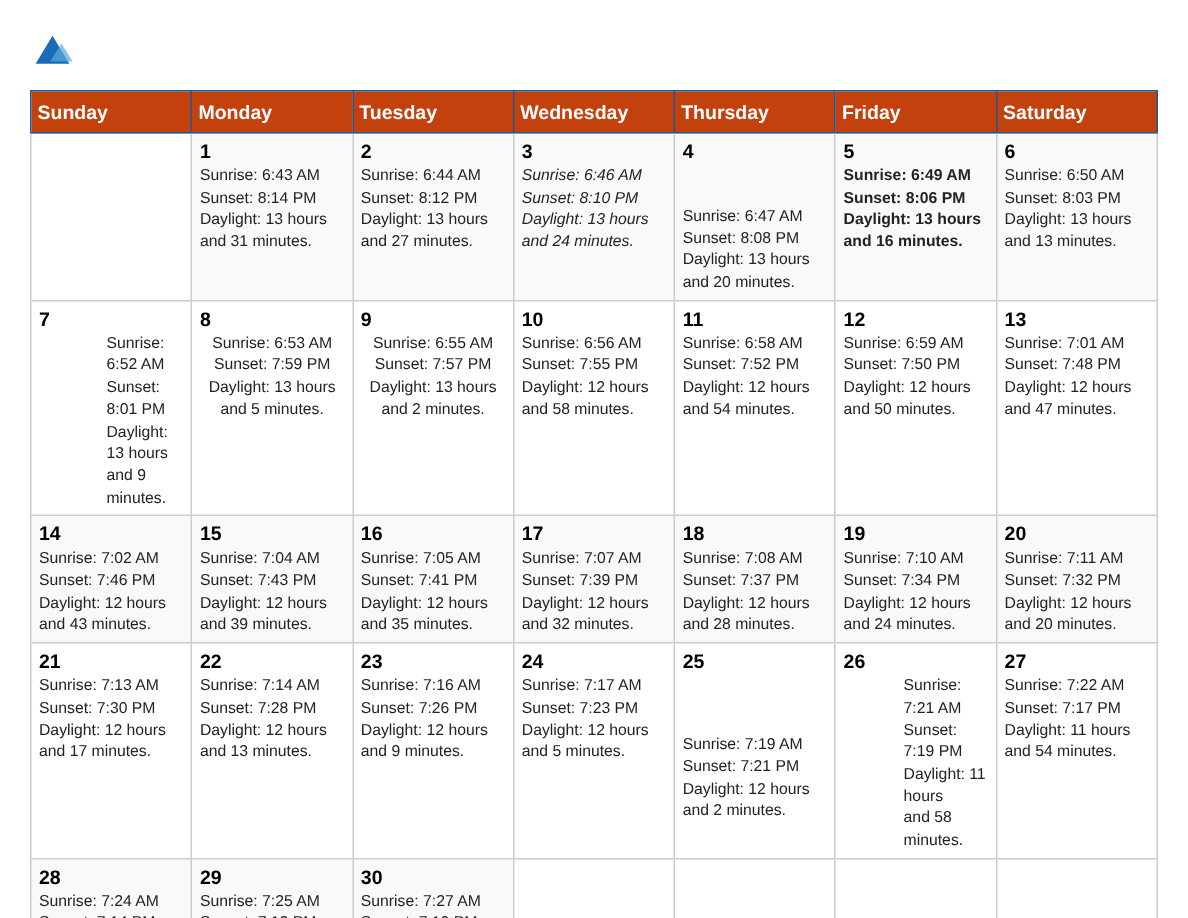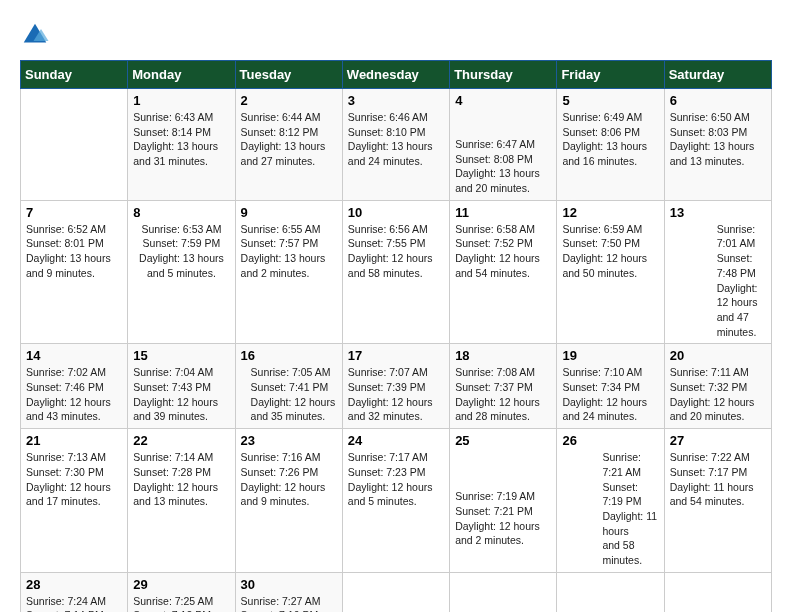--- a/index.html
+++ b/index.html
@@ -43,21 +43,21 @@
     .location {
       font-size: 15px;
       color: #444;
     }
     table {
       width: 100%;
       border-collapse: collapse;
       font-size: 11px;
     }
     thead tr th {
-      background-color: #14532d;
+      background-color: #c2410c;
       color: #fff;
       padding: 6px 4px;
       text-align: left;
       font-size: 13px;
       font-weight: bold;
       border: 1px solid #1a5a9a;
     }
     tbody tr td {
       border: 1px solid #ccc;
       vertical-align: top;
@@ -126,65 +126,65 @@
         </td>
         <td>
           <span class="day-num">2</span>
           <div class="day-info" style="white-space: pre-line;">Sunrise: 6:44 AM
 Sunset: 8:12 PM
 Daylight: 13 hours
 and 27 minutes.</div>
         </td>
         <td>
           <span class="day-num">3</span>
-          <div class="day-info" style="white-space: pre-line;">Sunrise: 6:46 AM
+          <div class="day-info" style="white-space: pre-line; font-style: italic;">Sunrise: 6:46 AM
 Sunset: 8:10 PM
 Daylight: 13 hours
 and 24 minutes.</div>
         </td>
         <td>
           <span class="day-num">4</span>
           <div class="day-info" style="white-space: pre-line; margin-top: 29px;">Sunrise: 6:47 AM
 Sunset: 8:08 PM
 Daylight: 13 hours
 and 20 minutes.</div>
         </td>
         <td>
           <span class="day-num">5</span>
-          <div class="day-info" style="white-space: pre-line;">Sunrise: 6:49 AM
+          <div class="day-info" style="white-space: pre-line; font-weight: bold;">Sunrise: 6:49 AM
 Sunset: 8:06 PM
 Daylight: 13 hours
 and 16 minutes.</div>
         </td>
         <td>
           <span class="day-num">6</span>
           <div class="day-info" style="white-space: pre-line;">Sunrise: 6:50 AM
 Sunset: 8:03 PM
 Daylight: 13 hours
 and 13 minutes.</div>
         </td>
       </tr>
       <tr>
         <td>
           <span class="day-num">7</span>
-          <div class="day-info" style="white-space: pre-line;">Sunrise: 6:52 AM
+          <div class="day-info" style="white-space: pre-line; margin-left: 45px;">Sunrise: 6:52 AM
 Sunset: 8:01 PM
 Daylight: 13 hours
 and 9 minutes.</div>
         </td>
         <td>
           <span class="day-num">8</span>
           <div class="day-info" style="white-space: pre-line; text-align: center;">Sunrise: 6:53 AM
 Sunset: 7:59 PM
 Daylight: 13 hours
 and 5 minutes.</div>
         </td>
         <td>
           <span class="day-num">9</span>
-          <div class="day-info" style="white-space: pre-line;">Sunrise: 6:55 AM
+          <div class="day-info" style="white-space: pre-line; text-align: center;">Sunrise: 6:55 AM
 Sunset: 7:57 PM
 Daylight: 13 hours
 and 2 minutes.</div>
         </td>
         <td>
           <span class="day-num">10</span>
           <div class="day-info" style="white-space: pre-line;">Sunrise: 6:56 AM
 Sunset: 7:55 PM
 Daylight: 12 hours
 and 58 minutes.</div>
@@ -198,21 +198,21 @@
         </td>
         <td>
           <span class="day-num">12</span>
           <div class="day-info" style="white-space: pre-line;">Sunrise: 6:59 AM
 Sunset: 7:50 PM
 Daylight: 12 hours
 and 50 minutes.</div>
         </td>
         <td>
           <span class="day-num">13</span>
-          <div class="day-info" style="white-space: pre-line; margin-left: 47px;">Sunrise: 7:01 AM
+          <div class="day-info" style="white-space: pre-line;">Sunrise: 7:01 AM
 Sunset: 7:48 PM
 Daylight: 12 hours
 and 47 minutes.</div>
         </td>
       </tr>
       <tr>
         <td>
           <span class="day-num">14</span>
           <div class="day-info" style="white-space: pre-line;">Sunrise: 7:02 AM
 Sunset: 7:46 PM
@@ -221,21 +221,21 @@
         </td>
         <td>
           <span class="day-num">15</span>
           <div class="day-info" style="white-space: pre-line;">Sunrise: 7:04 AM
 Sunset: 7:43 PM
 Daylight: 12 hours
 and 39 minutes.</div>
         </td>
         <td>
           <span class="day-num">16</span>
-          <div class="day-info" style="white-space: pre-line; margin-left: 10px;">Sunrise: 7:05 AM
+          <div class="day-info" style="white-space: pre-line;">Sunrise: 7:05 AM
 Sunset: 7:41 PM
 Daylight: 12 hours
 and 35 minutes.</div>
         </td>
         <td>
           <span class="day-num">17</span>
           <div class="day-info" style="white-space: pre-line;">Sunrise: 7:07 AM
 Sunset: 7:39 PM
 Daylight: 12 hours
 and 32 minutes.</div>

